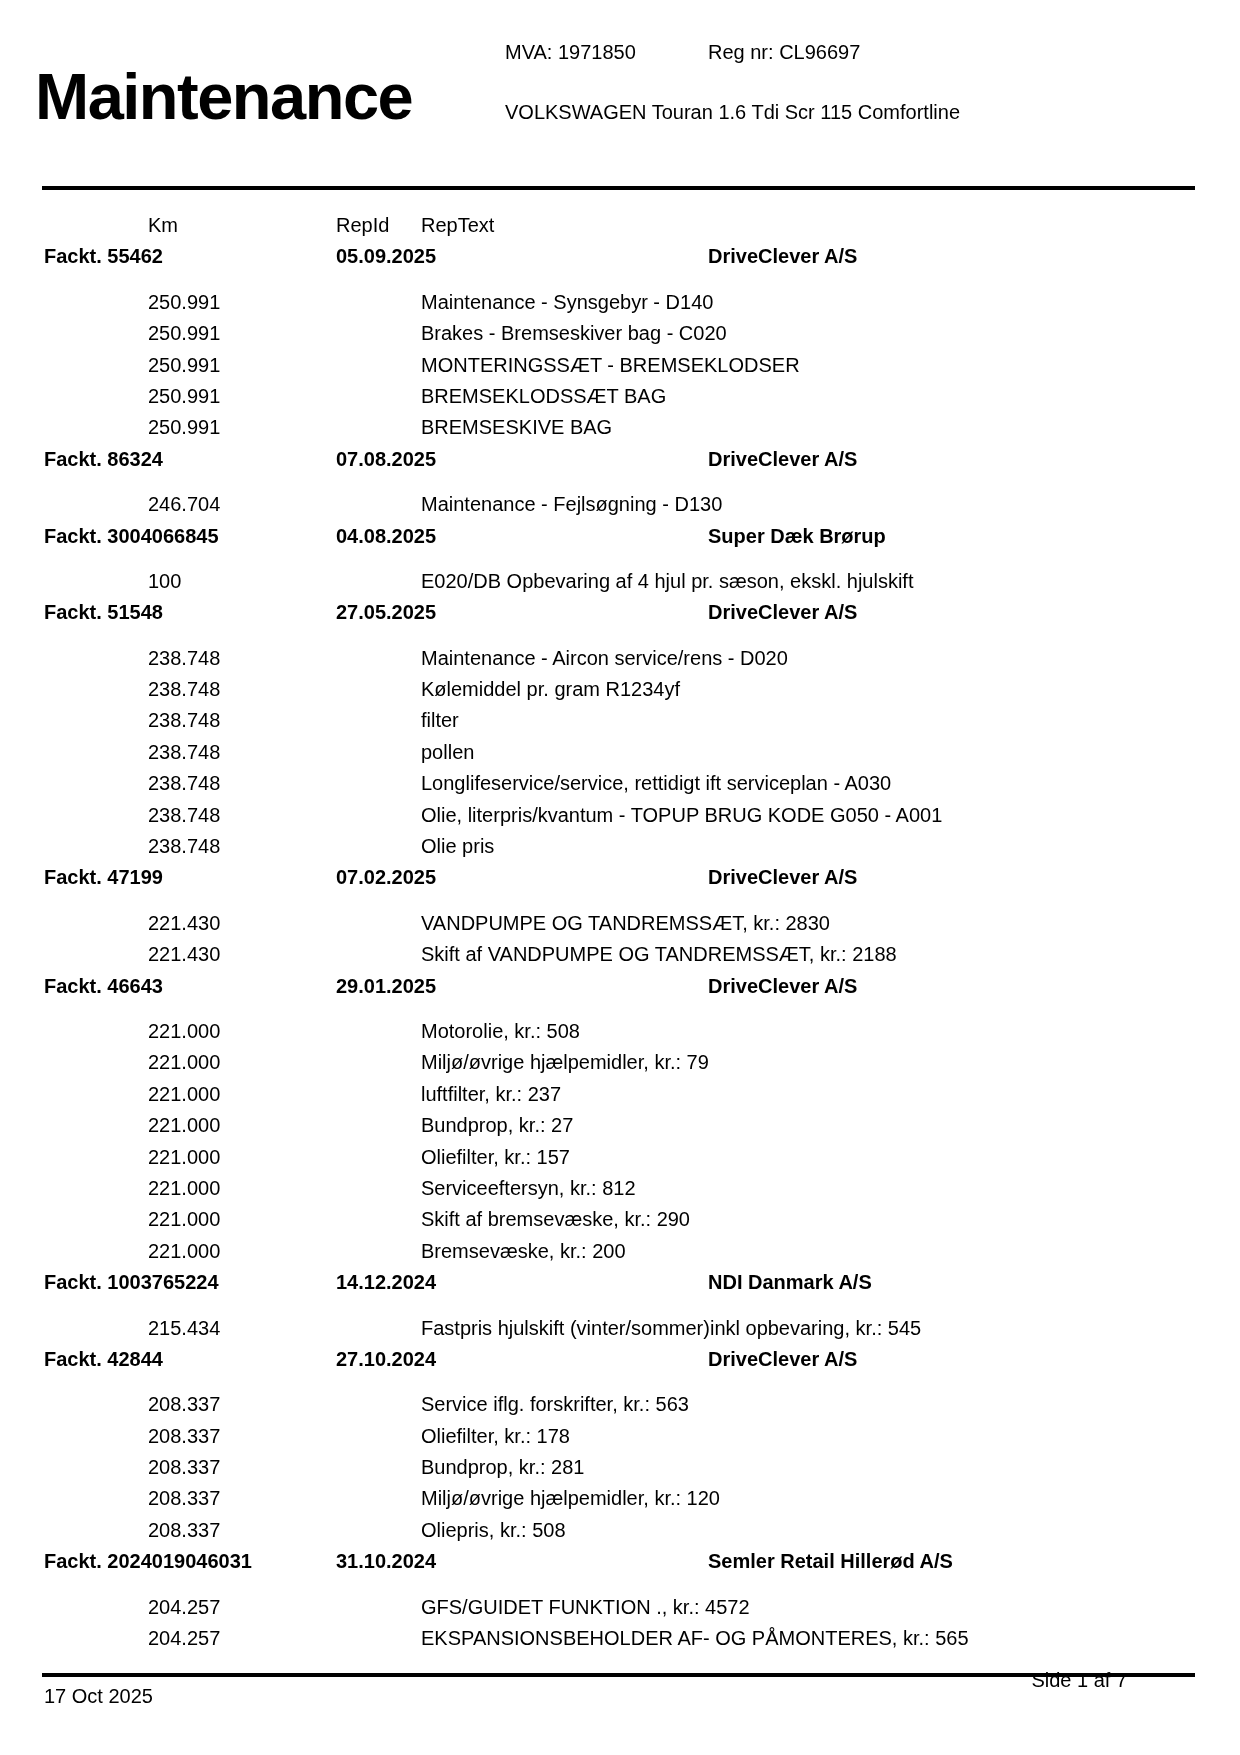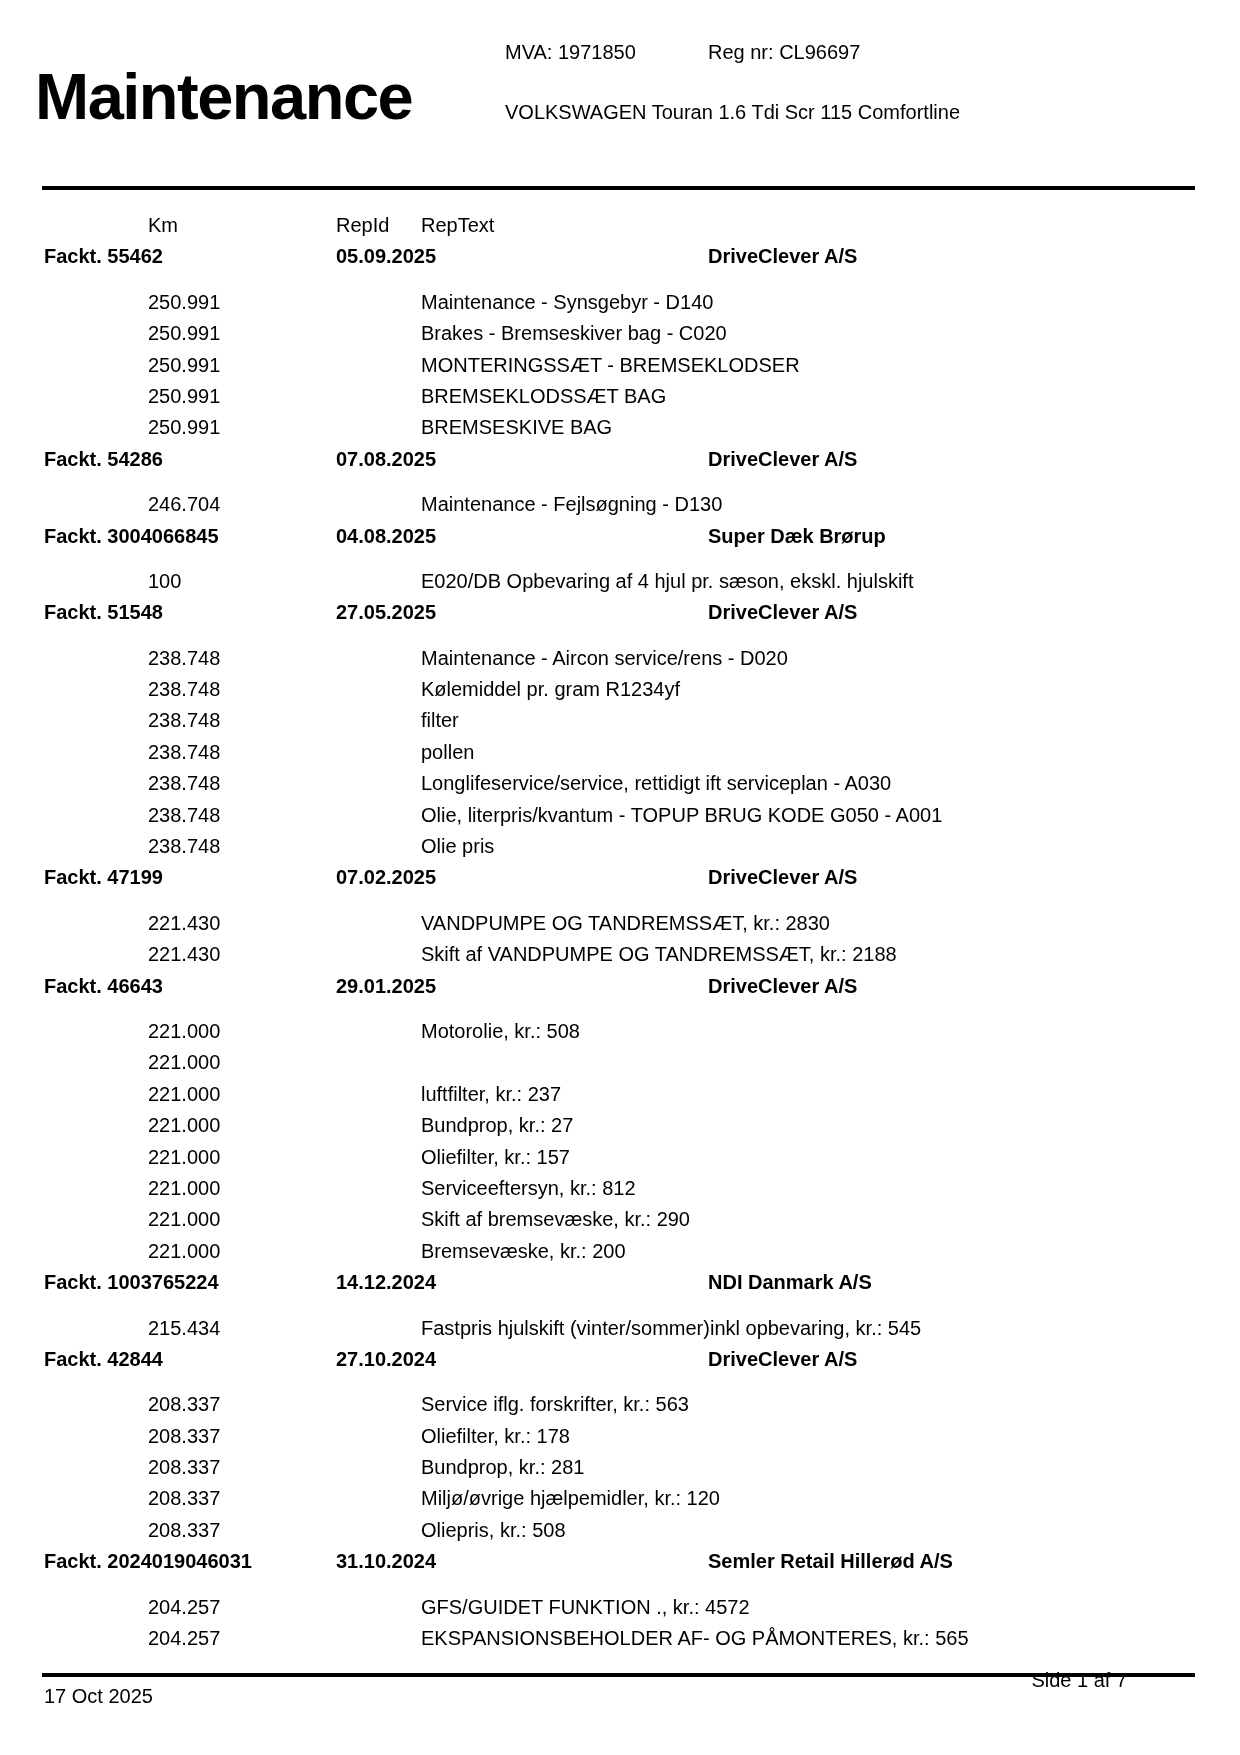--- a/index.html
+++ b/index.html
@@ -111,21 +111,21 @@
     <span class="c-km item-km">250.991</span>
     <span class="c-text item-text">BREMSEKLODSSÆT BAG</span>
   </div>
 
   <div class="row item-row">
     <span class="c-km item-km">250.991</span>
     <span class="c-text item-text">BREMSESKIVE BAG</span>
   </div>
 
   <div class="row fackt-row">
-    <span class="c-fackt inv-number">Fackt. 54286</span>
+    <span class="c-fackt inv-number">Fackt. 86324</span>
     <span class="c-date inv-date">07.08.2025</span>
     <span class="c-vendor inv-vendor">DriveClever A/S</span>
   </div>
 
   <div class="row item-row">
     <span class="c-km item-km">246.704</span>
     <span class="c-text item-text">Maintenance - Fejlsøgning - D130</span>
   </div>
 
   <div class="row fackt-row">
@@ -202,20 +202,21 @@
     <span class="c-vendor inv-vendor">DriveClever A/S</span>
   </div>
 
   <div class="row item-row">
     <span class="c-km item-km">221.000</span>
     <span class="c-text item-text">Motorolie, kr.: 508</span>
   </div>
 
   <div class="row item-row">
     <span class="c-km item-km">221.000</span>
+    <span class="c-text item-text">Miljø/øvrige hjælpemidler, kr.: 79</span>
   </div>
 
   <div class="row item-row">
     <span class="c-km item-km">221.000</span>
     <span class="c-text item-text">luftfilter, kr.: 237</span>
   </div>
 
   <div class="row item-row">
     <span class="c-km item-km">221.000</span>
     <span class="c-text item-text">Bundprop, kr.: 27</span>

